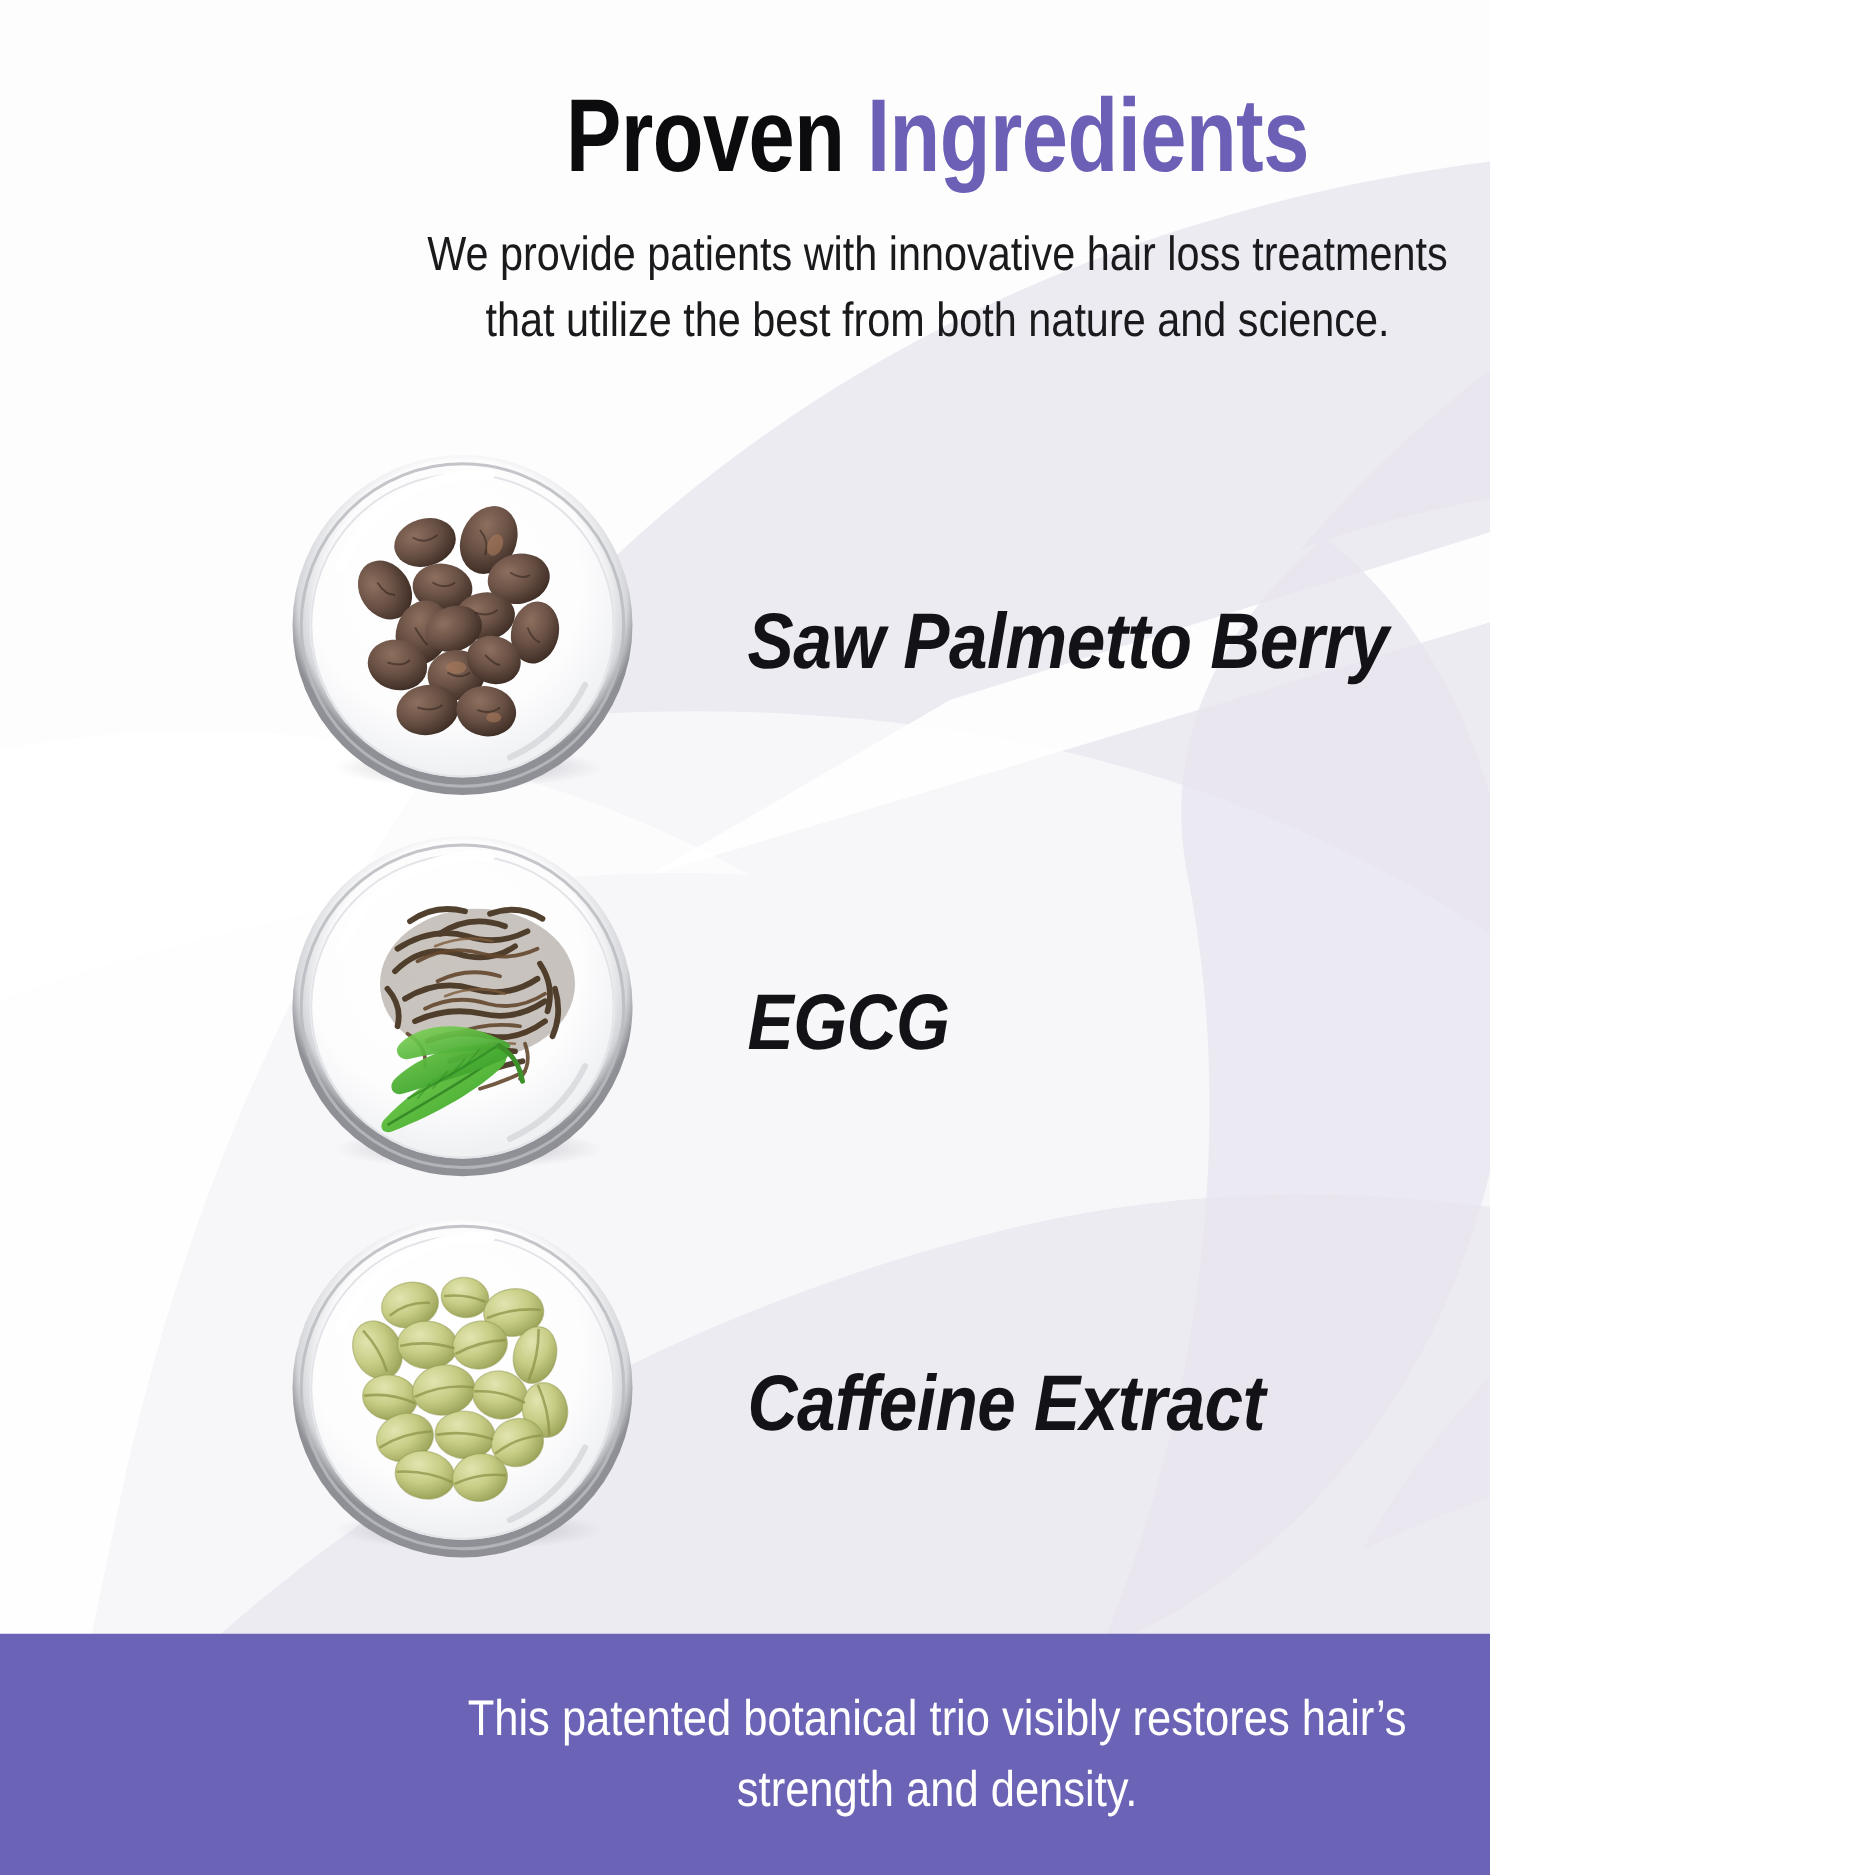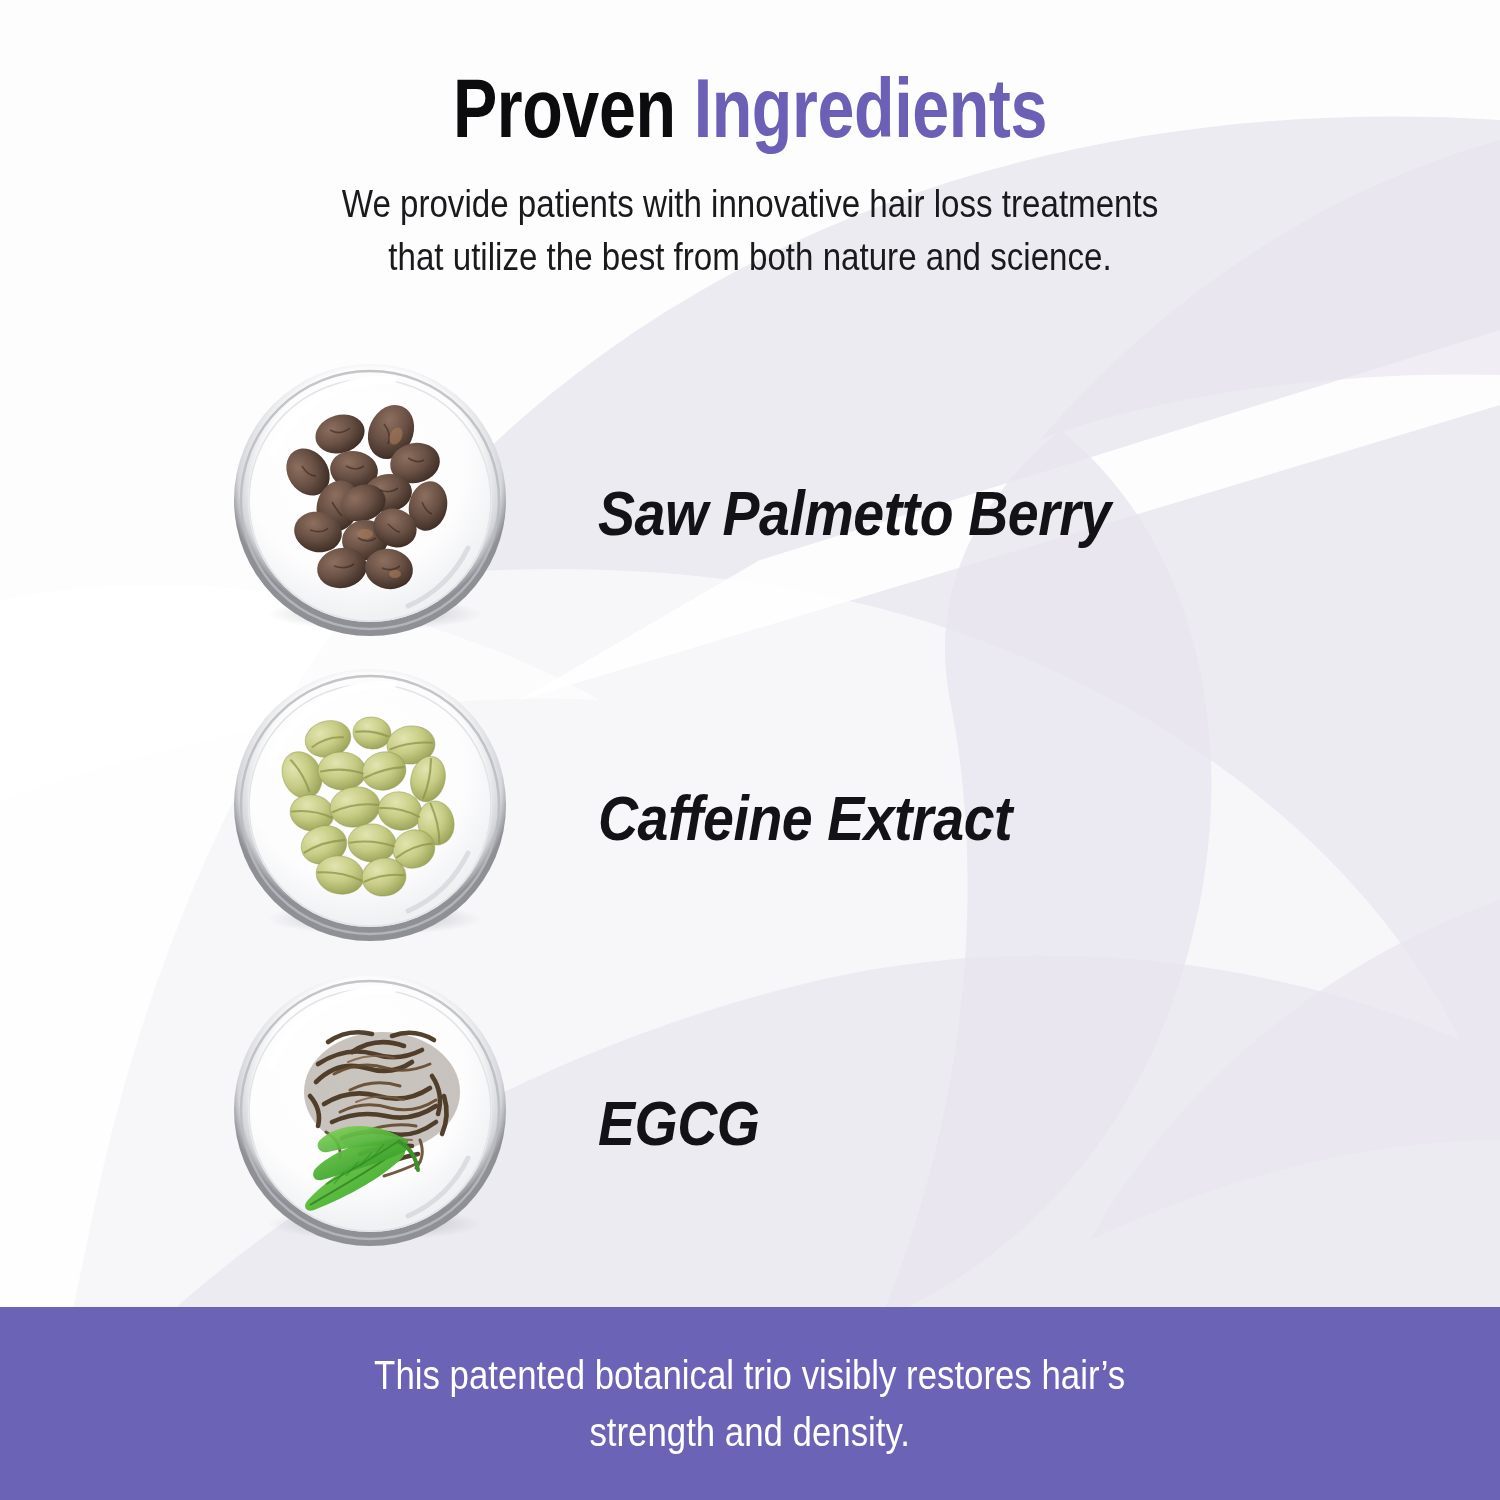--- a/index.html
+++ b/index.html
@@ -5,21 +5,21 @@
   * { margin:0; padding:0; box-sizing:border-box; }
   html, body {
     width:1500px; height:1500px;
     font-family:"Liberation Sans", sans-serif;
     background:#ffffff;
     overflow:hidden;
   }
 
   #page {
     position:relative;
-    width:1500px; height:1500px;
+    width:1192px; height:1500px;
     background:#fef9c3;
     overflow:hidden;
   }
 
   
   #bg-art {
     position:absolute; inset:0;
     width:1500px; height:1500px;
     pointer-events:none;
   }
@@ -214,20 +214,114 @@
             <path d="M150,206 q10,4 18,-2"></path>
           </g>
           <g fill="#a8795a" opacity="0.6">
             <ellipse cx="164" cy="74" rx="6" ry="9" transform="rotate(24 164 74)"></ellipse>
             <ellipse cx="133" cy="172" rx="8" ry="5"></ellipse>
             <ellipse cx="163" cy="212" rx="6" ry="4"></ellipse>
           </g>
         </svg>
       </div>
       <div class="ing-label">Saw Palmetto Berry</div>
+    </div>
+
+    <div class="row">
+      <div class="dish-wrap">
+        <svg viewBox="0 0 276 276">
+          <defs>
+            <radialGradient id="rimC" cx="50%" cy="42%" r="52%">
+              <stop offset="0%" stop-color="#ffffff"></stop>
+              <stop offset="78%" stop-color="#fcfcfd"></stop>
+              <stop offset="93%" stop-color="#d5d6da"></stop>
+              <stop offset="100%" stop-color="#8e9095"></stop>
+            </radialGradient>
+            <radialGradient id="inC" cx="44%" cy="36%" r="62%">
+              <stop offset="0%" stop-color="#ffffff"></stop>
+              <stop offset="72%" stop-color="#fdfdfe"></stop>
+              <stop offset="100%" stop-color="#f0f1f3"></stop>
+            </radialGradient>
+            <radialGradient id="shC" cx="50%" cy="50%" r="50%">
+              <stop offset="0%" stop-color="#7c7c84" stop-opacity="0.42"></stop>
+              <stop offset="62%" stop-color="#8a8a92" stop-opacity="0.22"></stop>
+              <stop offset="100%" stop-color="#9a9aa2" stop-opacity="0"></stop>
+            </radialGradient>
+            <linearGradient id="leafG" x1="0%" y1="0%" x2="100%" y2="100%">
+              <stop offset="0%" stop-color="#72c94a"></stop>
+              <stop offset="55%" stop-color="#46ab32"></stop>
+              <stop offset="100%" stop-color="#2f8a24"></stop>
+            </linearGradient>
+            <linearGradient id="leafG2" x1="0%" y1="0%" x2="100%" y2="100%">
+              <stop offset="0%" stop-color="#86d45c"></stop>
+              <stop offset="60%" stop-color="#53b63a"></stop>
+              <stop offset="100%" stop-color="#338f26"></stop>
+            </linearGradient>
+          </defs>
+
+          <ellipse cx="143" cy="252" rx="108" ry="16" fill="url(#shC)"></ellipse>
+          <circle cx="138" cy="138" r="136" fill="url(#rimC)"></circle>
+          <circle cx="138" cy="138" r="129" fill="none" stroke="#b9bbc0" stroke-width="2.4" opacity="0.85"></circle>
+          <circle cx="138" cy="138" r="122" fill="url(#inC)"></circle>
+          <circle cx="138" cy="138" r="121" fill="none" stroke="#e3e4e8" stroke-width="1.6"></circle>
+          <path d="M40,92 A122,122 0 0,1 160,18" fill="none" stroke="#ffffff" stroke-width="8" stroke-linecap="round" opacity="0.95"></path>
+          <path d="M236,186 A122,122 0 0,1 176,244" fill="none" stroke="#c8cace" stroke-width="5" stroke-linecap="round" opacity="0.55"></path>
+
+          <ellipse cx="150" cy="120" rx="78" ry="60" fill="#4d3a27" opacity="0.30"></ellipse>
+          <g stroke="#4a3724" stroke-width="4.6" fill="none" stroke-linecap="round" opacity="0.95">
+            <path d="M84,110 q22,-22 50,-14 q26,8 46,-6"></path>
+            <path d="M92,132 q26,-16 54,-8 q28,8 52,-8"></path>
+            <path d="M86,92  q28,-18 56,-10 q24,8 48,-4"></path>
+            <path d="M100,150 q26,-12 54,-6 q26,6 50,-10"></path>
+            <path d="M110,166 q24,-10 50,-4 q22,4 44,-12"></path>
+            <path d="M120,80  q24,-16 52,-6"></path>
+            <path d="M96,70   q20,-14 44,-8"></path>
+            <path d="M128,182 q26,-10 52,-8"></path>
+            <path d="M142,196 q24,-10 44,-14"></path>
+            <path d="M78,124  q12,14 8,30"></path>
+            <path d="M200,104 q12,18 6,38"></path>
+            <path d="M212,124 q6,20 -2,38"></path>
+            <path d="M160,64  q22,-8 42,4"></path>
+          </g>
+          <g stroke="#63482e" stroke-width="3" fill="none" stroke-linecap="round" opacity="0.9">
+            <path d="M102,102 q26,-14 52,-6 q22,6 44,-4"></path>
+            <path d="M108,140 q24,-12 50,-4 q24,6 46,-8"></path>
+            <path d="M118,118 q24,-12 50,-4"></path>
+            <path d="M132,160 q26,-10 52,-6"></path>
+            <path d="M94,160 q16,10 14,26"></path>
+            <path d="M188,168 q6,16 -4,28"></path>
+            <path d="M152,204 q20,-6 36,-14"></path>
+          </g>
+          <g stroke="#7d5c3c" stroke-width="2" fill="none" stroke-linecap="round" opacity="0.8">
+            <path d="M116,90 q24,-10 46,-4"></path>
+            <path d="M124,130 q24,-10 48,-2"></path>
+            <path d="M136,174 q22,-8 44,-6"></path>
+          </g>
+
+          <g>
+            <path d="M166,172 C142,180 104,198 76,228 C70,234 74,241 82,238
+                     C118,224 152,204 170,186 C176,180 173,170 166,172 Z" fill="url(#leafG2)"></path>
+            <path d="M78,233 C106,216 140,198 166,178" fill="none" stroke="#2c7c20" stroke-width="2" opacity="0.75"></path>
+            <path d="M166,170 C146,166 110,172 84,196 C78,202 82,210 90,208
+                     C124,198 156,188 172,180 C178,177 174,170 166,170 Z" fill="url(#leafG)" opacity="0.96"></path>
+            <path d="M167,164 C141,150 106,150 88,168 C82,174 88,182 96,180
+                     C130,172 160,174 172,172 C180,171 176,167 167,164 Z" fill="url(#leafG2)" opacity="0.92"></path>
+            <path d="M168,168 C142,186 116,200 94,212" fill="none" stroke="#2f8822" stroke-width="1.8" opacity="0.7"></path>
+            <g stroke="#2f8822" stroke-width="1.2" opacity="0.5" fill="none">
+              <path d="M140,180 l-12,14"></path>
+                <path d="M152,172 l-12,14"></path>
+              <path d="M126,190 l-12,14"></path>
+                <path d="M112,200 l-10,12"></path>
+            </g>
+
+            <path d="M168,170 C178,176 184,186 186,198" fill="none" stroke="#3c9128" stroke-width="4" stroke-linecap="round"></path>
+          </g>
+        </svg>
+      </div>
+      <div class="ing-label">EGCG</div>
     </div>
 
     <div class="row">
       <div class="dish-wrap">
         <svg viewBox="0 0 276 276">
           <defs>
             <radialGradient id="rimB" cx="50%" cy="42%" r="52%">
               <stop offset="0%" stop-color="#ffffff"></stop>
               <stop offset="78%" stop-color="#fcfcfd"></stop>
               <stop offset="93%" stop-color="#d5d6da"></stop>
@@ -294,114 +388,20 @@
               <path d="M163,184 q19,-6 38,-1" transform="rotate(-20 182 182)"></path>
               <path d="M86,210 q22,-6 44,-1" transform="rotate(12 108 208)"></path>
               <path d="M132,212 q20,-6 40,-1" transform="rotate(-8 152 210)"></path>
             </g>
           </g>
         </svg>
       </div>
       <div class="ing-label">Caffeine Extract</div>
     </div>
 
-    <div class="row">
-      <div class="dish-wrap">
-        <svg viewBox="0 0 276 276">
-          <defs>
-            <radialGradient id="rimC" cx="50%" cy="42%" r="52%">
-              <stop offset="0%" stop-color="#ffffff"></stop>
-              <stop offset="78%" stop-color="#fcfcfd"></stop>
-              <stop offset="93%" stop-color="#d5d6da"></stop>
-              <stop offset="100%" stop-color="#8e9095"></stop>
-            </radialGradient>
-            <radialGradient id="inC" cx="44%" cy="36%" r="62%">
-              <stop offset="0%" stop-color="#ffffff"></stop>
-              <stop offset="72%" stop-color="#fdfdfe"></stop>
-              <stop offset="100%" stop-color="#f0f1f3"></stop>
-            </radialGradient>
-            <radialGradient id="shC" cx="50%" cy="50%" r="50%">
-              <stop offset="0%" stop-color="#7c7c84" stop-opacity="0.42"></stop>
-              <stop offset="62%" stop-color="#8a8a92" stop-opacity="0.22"></stop>
-              <stop offset="100%" stop-color="#9a9aa2" stop-opacity="0"></stop>
-            </radialGradient>
-            <linearGradient id="leafG" x1="0%" y1="0%" x2="100%" y2="100%">
-              <stop offset="0%" stop-color="#72c94a"></stop>
-              <stop offset="55%" stop-color="#46ab32"></stop>
-              <stop offset="100%" stop-color="#2f8a24"></stop>
-            </linearGradient>
-            <linearGradient id="leafG2" x1="0%" y1="0%" x2="100%" y2="100%">
-              <stop offset="0%" stop-color="#86d45c"></stop>
-              <stop offset="60%" stop-color="#53b63a"></stop>
-              <stop offset="100%" stop-color="#338f26"></stop>
-            </linearGradient>
-          </defs>
-
-          <ellipse cx="143" cy="252" rx="108" ry="16" fill="url(#shC)"></ellipse>
-          <circle cx="138" cy="138" r="136" fill="url(#rimC)"></circle>
-          <circle cx="138" cy="138" r="129" fill="none" stroke="#b9bbc0" stroke-width="2.4" opacity="0.85"></circle>
-          <circle cx="138" cy="138" r="122" fill="url(#inC)"></circle>
-          <circle cx="138" cy="138" r="121" fill="none" stroke="#e3e4e8" stroke-width="1.6"></circle>
-          <path d="M40,92 A122,122 0 0,1 160,18" fill="none" stroke="#ffffff" stroke-width="8" stroke-linecap="round" opacity="0.95"></path>
-          <path d="M236,186 A122,122 0 0,1 176,244" fill="none" stroke="#c8cace" stroke-width="5" stroke-linecap="round" opacity="0.55"></path>
-
-          <ellipse cx="150" cy="120" rx="78" ry="60" fill="#4d3a27" opacity="0.30"></ellipse>
-          <g stroke="#4a3724" stroke-width="4.6" fill="none" stroke-linecap="round" opacity="0.95">
-            <path d="M84,110 q22,-22 50,-14 q26,8 46,-6"></path>
-            <path d="M92,132 q26,-16 54,-8 q28,8 52,-8"></path>
-            <path d="M86,92  q28,-18 56,-10 q24,8 48,-4"></path>
-            <path d="M100,150 q26,-12 54,-6 q26,6 50,-10"></path>
-            <path d="M110,166 q24,-10 50,-4 q22,4 44,-12"></path>
-            <path d="M120,80  q24,-16 52,-6"></path>
-            <path d="M96,70   q20,-14 44,-8"></path>
-            <path d="M128,182 q26,-10 52,-8"></path>
-            <path d="M142,196 q24,-10 44,-14"></path>
-            <path d="M78,124  q12,14 8,30"></path>
-            <path d="M200,104 q12,18 6,38"></path>
-            <path d="M212,124 q6,20 -2,38"></path>
-            <path d="M160,64  q22,-8 42,4"></path>
-          </g>
-          <g stroke="#63482e" stroke-width="3" fill="none" stroke-linecap="round" opacity="0.9">
-            <path d="M102,102 q26,-14 52,-6 q22,6 44,-4"></path>
-            <path d="M108,140 q24,-12 50,-4 q24,6 46,-8"></path>
-            <path d="M118,118 q24,-12 50,-4"></path>
-            <path d="M132,160 q26,-10 52,-6"></path>
-            <path d="M94,160 q16,10 14,26"></path>
-            <path d="M188,168 q6,16 -4,28"></path>
-            <path d="M152,204 q20,-6 36,-14"></path>
-          </g>
-          <g stroke="#7d5c3c" stroke-width="2" fill="none" stroke-linecap="round" opacity="0.8">
-            <path d="M116,90 q24,-10 46,-4"></path>
-            <path d="M124,130 q24,-10 48,-2"></path>
-            <path d="M136,174 q22,-8 44,-6"></path>
-          </g>
-
-          <g>
-            <path d="M166,172 C142,180 104,198 76,228 C70,234 74,241 82,238
-                     C118,224 152,204 170,186 C176,180 173,170 166,172 Z" fill="url(#leafG2)"></path>
-            <path d="M78,233 C106,216 140,198 166,178" fill="none" stroke="#2c7c20" stroke-width="2" opacity="0.75"></path>
-            <path d="M166,170 C146,166 110,172 84,196 C78,202 82,210 90,208
-                     C124,198 156,188 172,180 C178,177 174,170 166,170 Z" fill="url(#leafG)" opacity="0.96"></path>
-            <path d="M167,164 C141,150 106,150 88,168 C82,174 88,182 96,180
-                     C130,172 160,174 172,172 C180,171 176,167 167,164 Z" fill="url(#leafG2)" opacity="0.92"></path>
-            <path d="M168,168 C142,186 116,200 94,212" fill="none" stroke="#2f8822" stroke-width="1.8" opacity="0.7"></path>
-            <g stroke="#2f8822" stroke-width="1.2" opacity="0.5" fill="none">
-              <path d="M140,180 l-12,14"></path>
-                <path d="M152,172 l-12,14"></path>
-              <path d="M126,190 l-12,14"></path>
-                <path d="M112,200 l-10,12"></path>
-            </g>
-
-            <path d="M168,170 C178,176 184,186 186,198" fill="none" stroke="#3c9128" stroke-width="4" stroke-linecap="round"></path>
-          </g>
-        </svg>
-      </div>
-      <div class="ing-label">EGCG</div>
-    </div>
-
   </div>
 
   <div class="banner">
     <div class="banner-text">
       <span class="bline">This patented botanical trio visibly restores hair’s</span>
       <span class="bline">strength and density.</span>
     </div>
   </div>
 
 </div>

